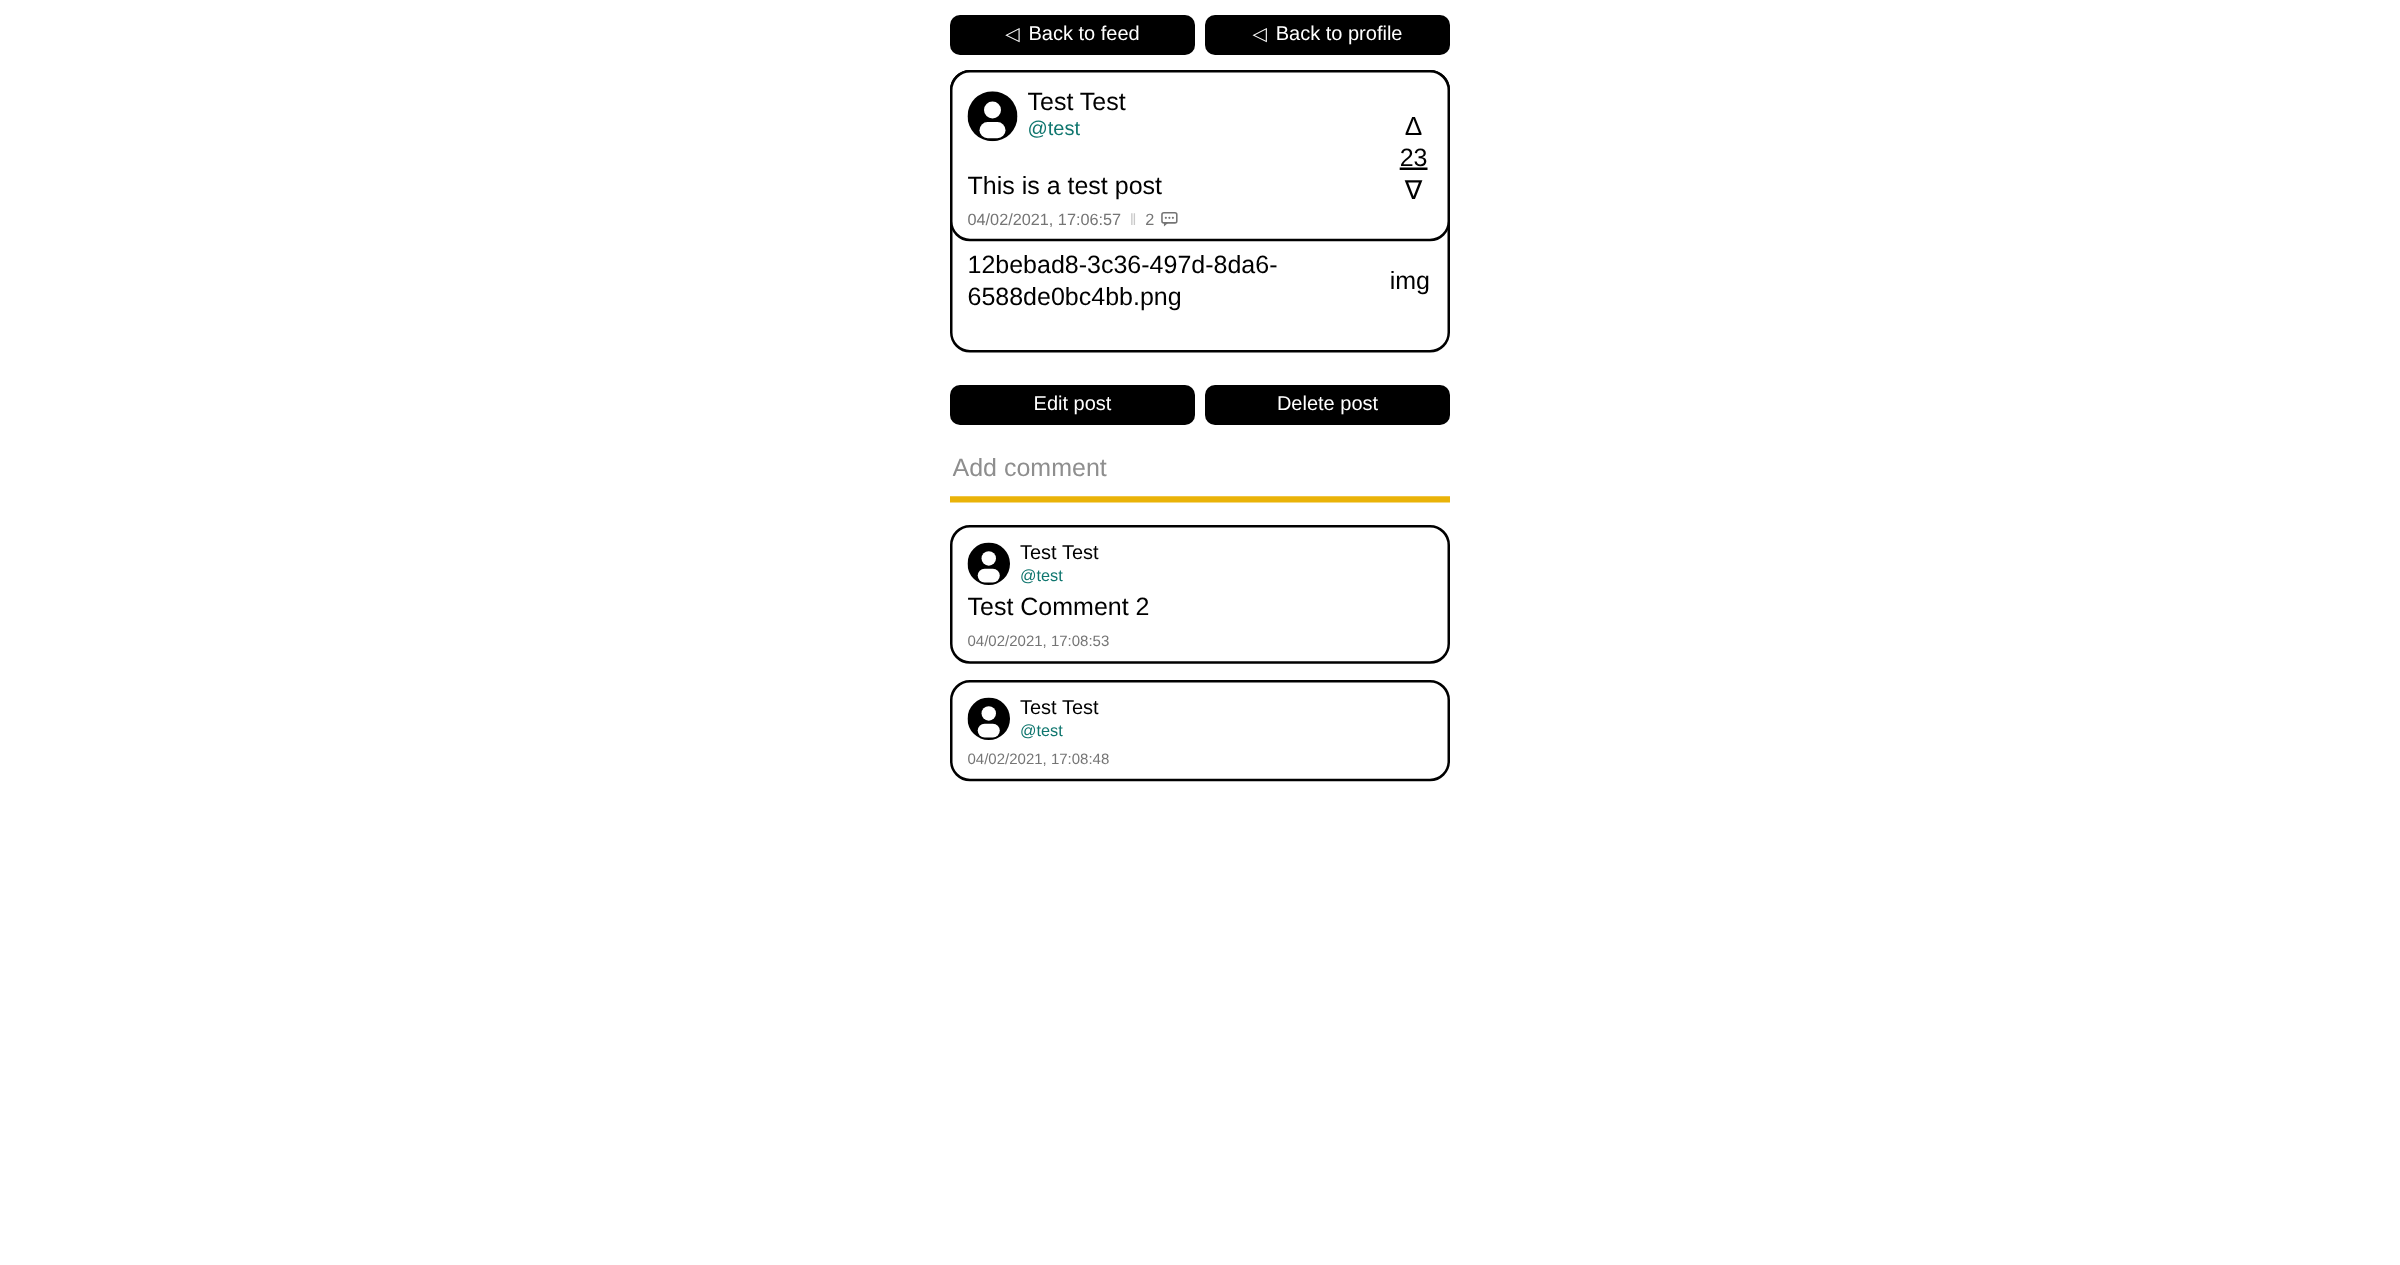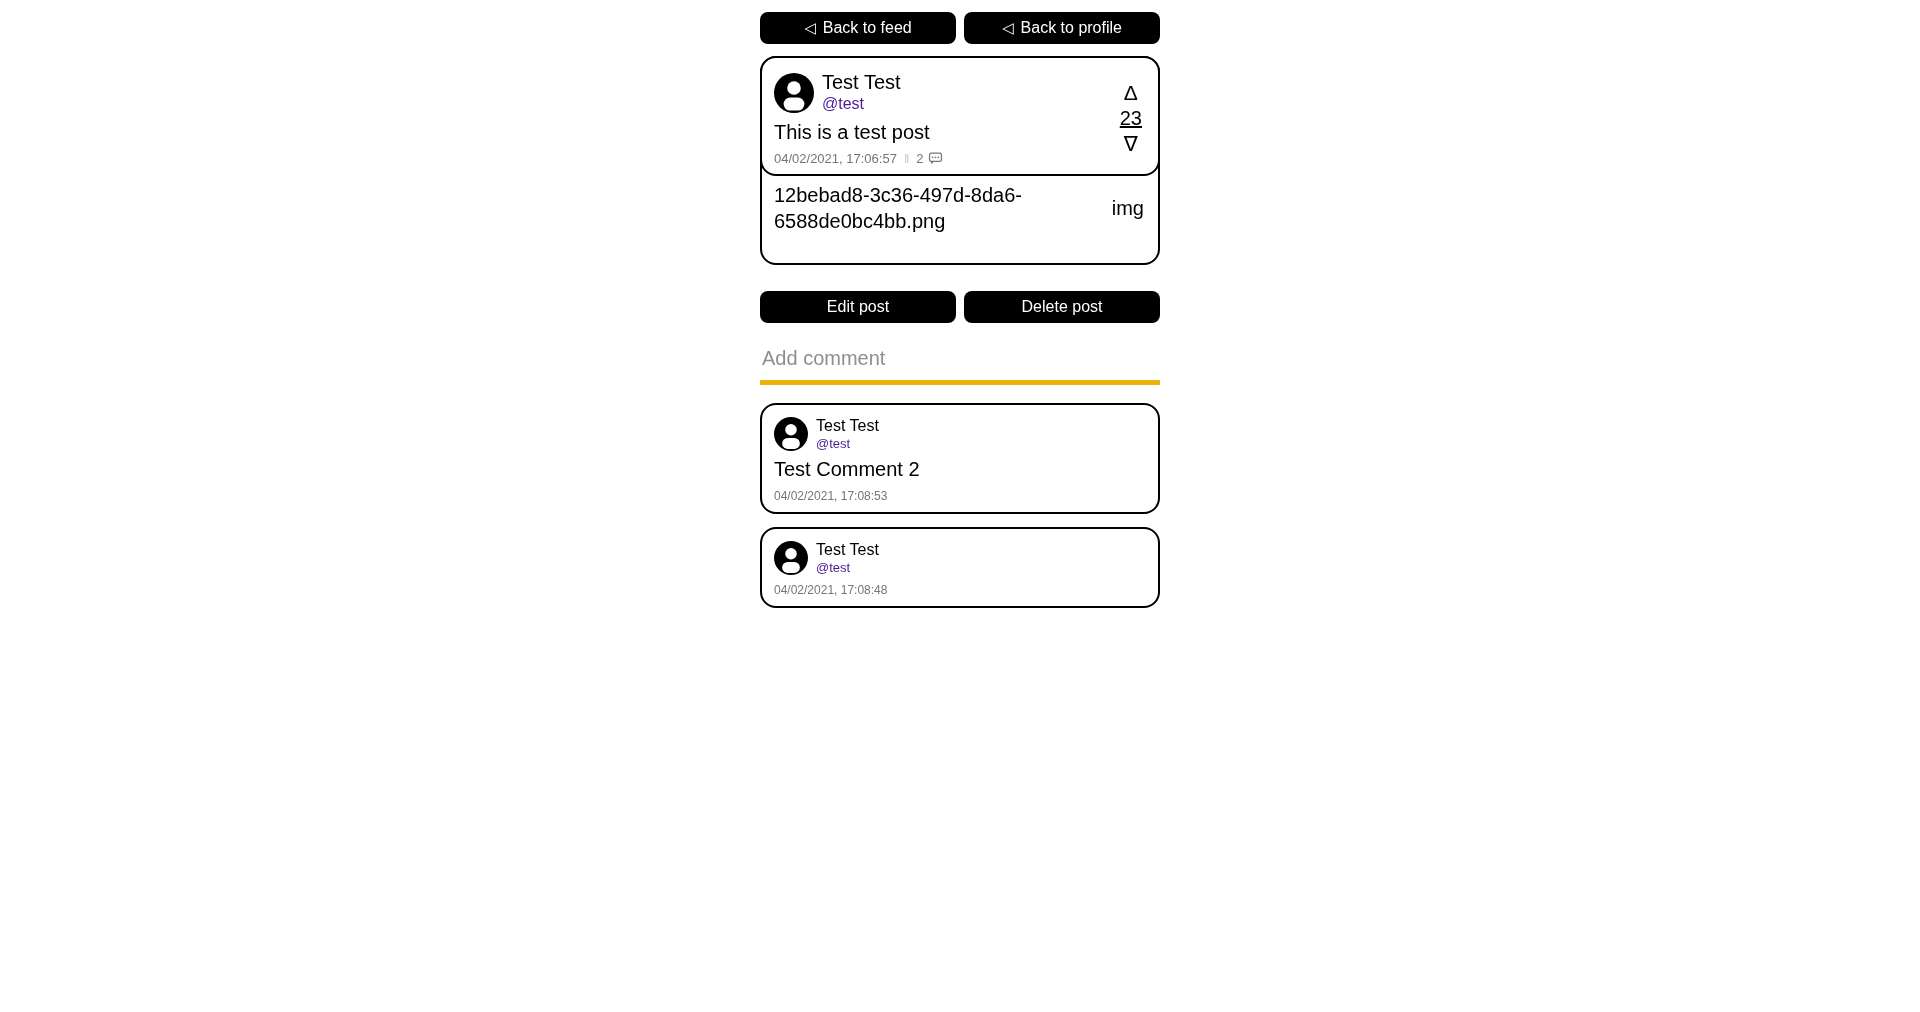--- a/index.html
+++ b/index.html
@@ -54,22 +54,22 @@
     margin: -2px;
     background: #fff;
     display: flex;
     padding: 12px 16px 8px 12px;
   }
   .post-left { flex: 1 1 auto; min-width: 0; }
   .user-header { display: flex; align-items: flex-end; }
   .avatar { flex: 0 0 auto; display: block; }
   .user-names { margin-left: 8px; padding-top: 1px; }
   .user-name { font-size: 20px; line-height: 1.15; color: #000; }
-  .user-handle { font-size: 16px; line-height: 1.2; color: #4c1d95; }
-  .post-text { font-size: 20px; margin-top: 8px; }
+  .user-handle { font-size: 16px; line-height: 1.2; color: #0f766e; }
+  .post-text { font-size: 20px; margin-top: 25px; }
   .meta-row {
     display: flex;
     align-items: center;
     margin-top: 7px;
     font-size: 13px;
     color: #757575;
   }
   .meta-divider {
     color: #c9c9c9;
     font-size: 13px;

